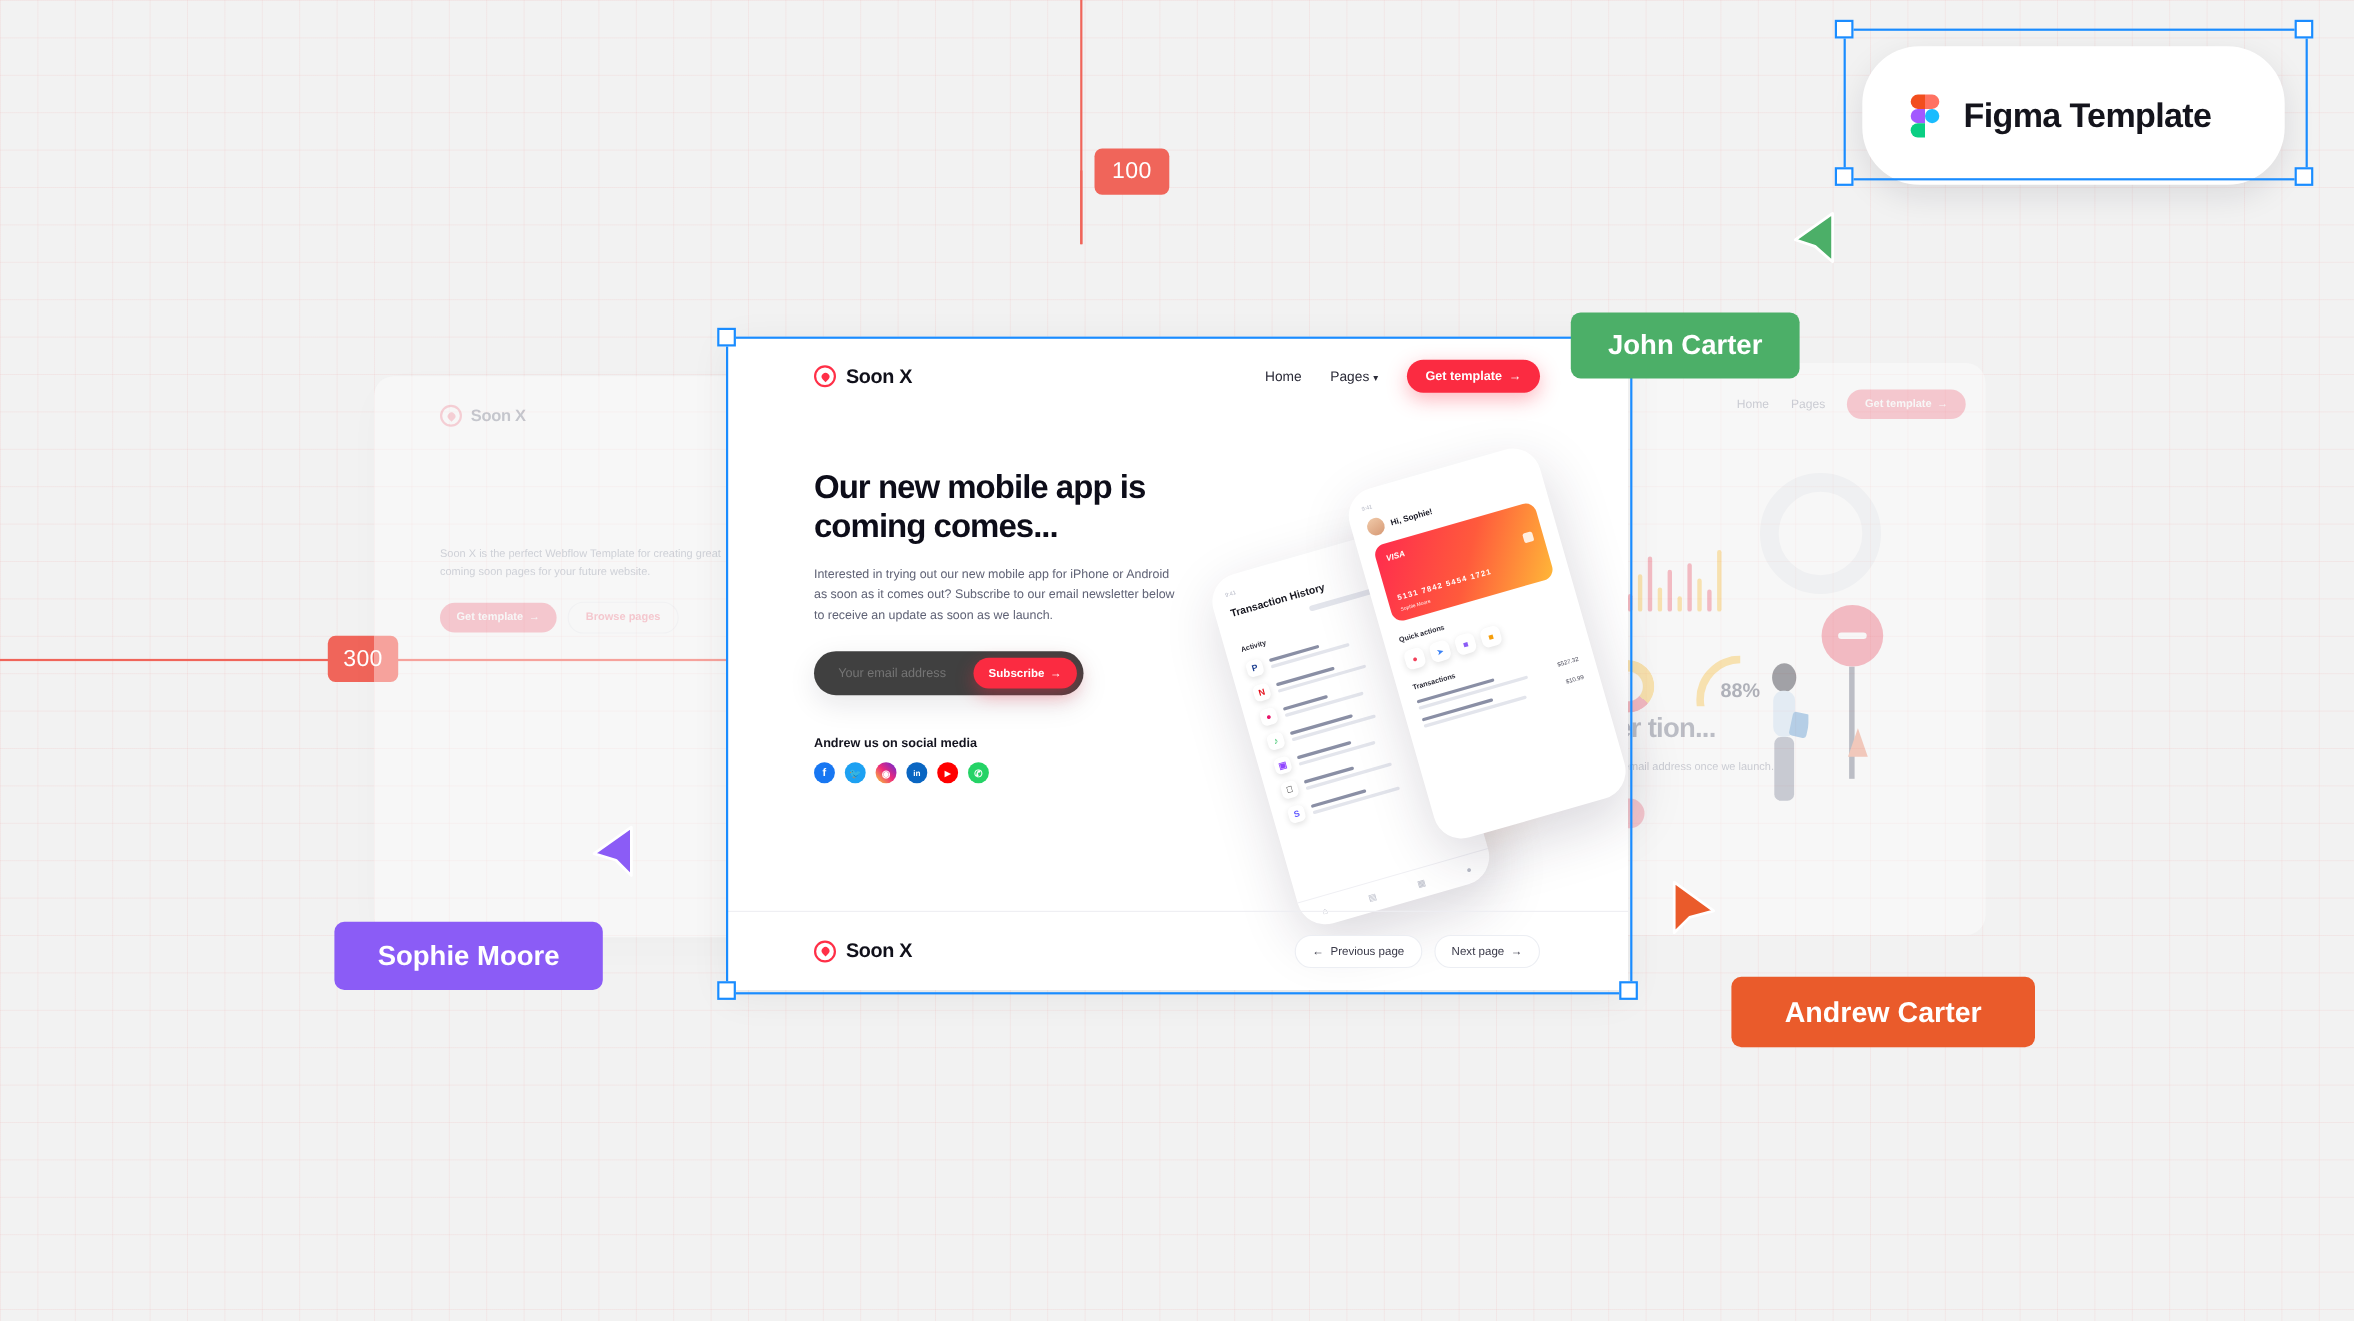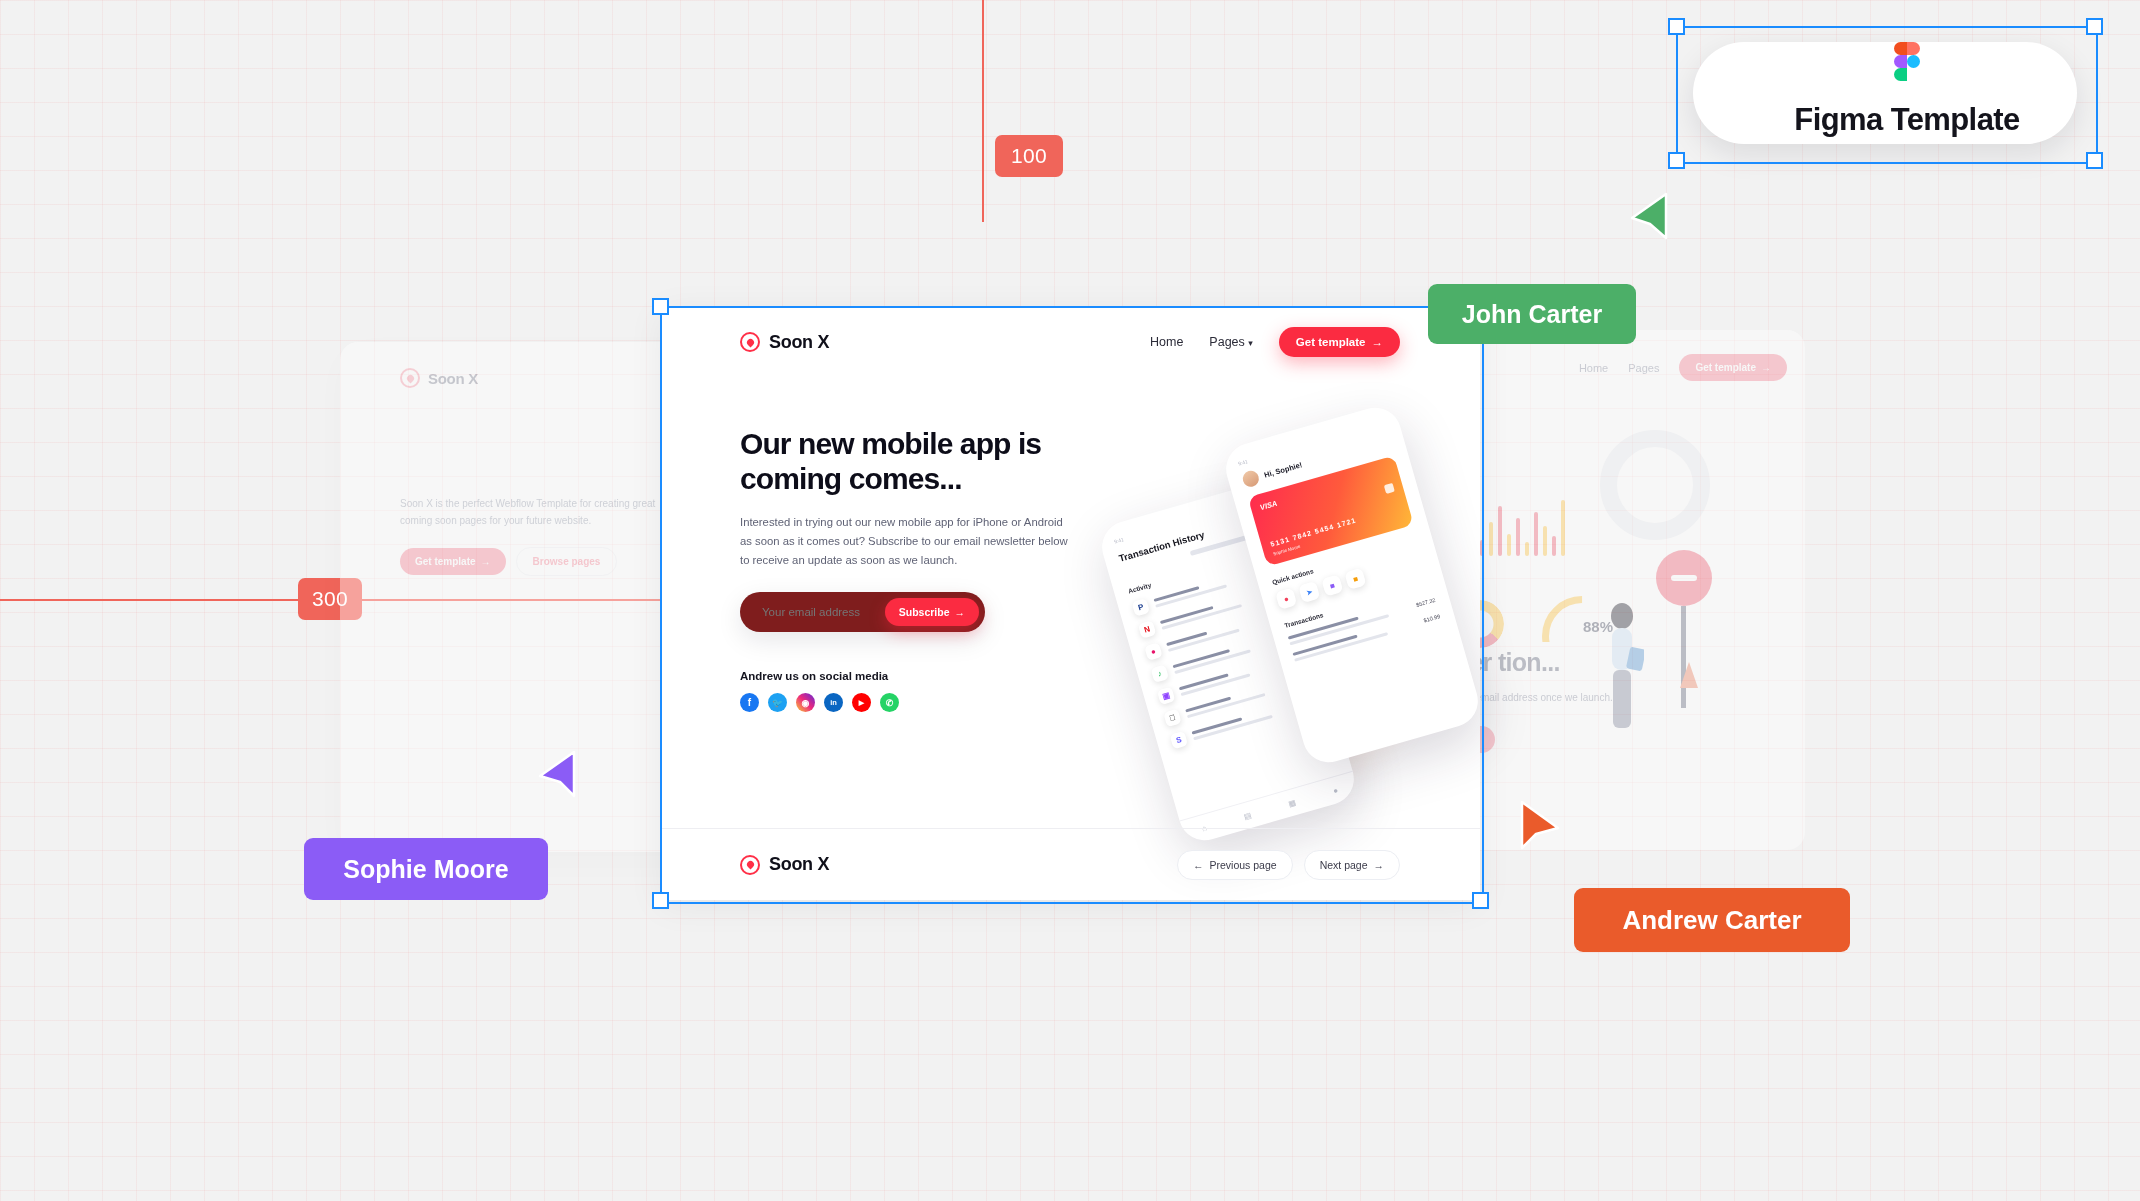--- a/index.html
+++ b/index.html
@@ -55,21 +55,21 @@
     background:#fb2b41;color:#fff;border-radius:999px;padding:9px 17px;font-size:11.5px;
     font-weight:700;display:inline-flex;align-items:center;gap:6px;border:none;
     box-shadow:0 6px 18px rgba(251,43,65,.35);
   }
 
   
   .hero{position:absolute;left:80px;top:120px;width:330px;}
   .hero h1{font-size:30px;line-height:1.17;margin:0;color:#0d0d19;font-weight:700;letter-spacing:-.9px;}
   .hero p{font-size:11.3px;line-height:1.68;color:#5f6275;margin:17px 0 0 0;}
   .email-form{
-    margin-top:22px;display:flex;align-items:center;background:#7f1d1d;border-radius:999px;
+    margin-top:22px;display:flex;align-items:center;background:#404040;border-radius:999px;
     box-shadow:0 8px 26px rgba(20,20,40,.10);padding:6px 6px 6px 20px;width:219px;
   }
   .email-form input{
     border:none;outline:none;flex:1;font-size:11.5px;color:#9a9dae;
     font-family:"Liberation Sans",sans-serif;background:transparent;min-width:0;
   }
   .subscribe-btn{
     background:#fb2b41;color:#fff;border:none;border-radius:999px;padding:8px 14px;
     font-size:10.5px;font-weight:700;display:flex;align-items:center;gap:5px;white-space:nowrap;
     box-shadow:0 6px 16px rgba(251,43,65,.38);
@@ -124,21 +124,21 @@
   .chart-bars{position:absolute;left:12px;top:96px;display:flex;align-items:flex-end;gap:5px;height:60px;}
   .chart-bars i{width:4px;border-radius:2px;display:block;}
   .donut{position:absolute;left:6px;top:200px;width:48px;height:48px;border-radius:50%;
          background:conic-gradient(#ffc94d 0deg 130deg,#f2697c 130deg 360deg);
          -webkit-mask:radial-gradient(circle,transparent 13px,#000 14px);
          mask:radial-gradient(circle,transparent 13px,#000 14px);}
   .gauge{position:absolute;left:92px;top:196px;width:80px;height:46px;overflow:hidden;}
   .gauge i{position:absolute;left:0;top:0;width:80px;height:80px;border-radius:50%;
            border:7px solid #ffc94d;border-right-color:transparent;border-bottom-color:transparent;
            box-sizing:border-box;transform:rotate(-45deg);}
-  .gauge span{position:absolute;left:16px;top:22px;width:80px;text-align:center;font-size:15px;color:#4d5165;font-weight:600;}
+  .gauge span{position:absolute;left:0;top:22px;width:80px;text-align:center;font-size:18px;color:#4d5165;font-weight:600;}
   .stopsign{position:absolute;left:206px;top:150px;width:56px;height:56px;border-radius:50%;background:#f2697c;
             display:flex;align-items:center;justify-content:center;}
   .stopsign i{width:26px;height:6px;background:#fff;border-radius:3px;display:block;}
   .stoppole{position:absolute;left:231px;top:206px;width:5px;height:102px;background:#6b7083;}
   .person{position:absolute;left:150px;top:200px;width:44px;height:130px;}
   .gear{position:absolute;left:150px;top:30px;width:110px;height:110px;border-radius:50%;
         border:17px solid #eceef2;box-sizing:border-box;}
   .cone{position:absolute;left:230px;top:262px;width:0;height:0;border-left:9px solid transparent;
         border-right:9px solid transparent;border-bottom:26px solid #f08a6a;}
   .right-hero{position:absolute;left:-40px;top:318px;width:300px;}
@@ -156,24 +156,23 @@
              font-weight:700;display:inline-flex;align-items:center;gap:5px;}
   .btn-ghost{border:1px solid #f0f1f5;background:#fff;border-radius:999px;padding:8px 16px;font-size:10px;
              color:#f9899a;font-weight:600;}
   .left-brand{position:absolute;left:60px;top:26px;display:flex;align-items:center;gap:8px;opacity:.85;}
   .left-brand .brand-text{color:#6e7385;font-size:15px;}
   .left-brand .brand-mark{border-color:#f9899a;}
   .left-brand .brand-mark i{background:#f9899a;}
 
   
   .figma-chip{
-    position:absolute;left:1693px;top:42px;width:384px;height:102px;background:#fff;border-radius:52px;
+    position:absolute;left:1693px;top:42px;width:384px;height:126px;background:#fff;border-radius:52px;
     display:flex;align-items:center;gap:22px;padding-left:44px;box-sizing:border-box;
     box-shadow:0 10px 30px rgba(20,20,40,.10);
-    flex-direction:column;
   }
   .figma-logo{position:relative;width:26px;height:38px;flex:none;}
   .figma-logo span{position:absolute;width:13px;height:13px;display:block;}
   .figma-title{font-size:31px;font-weight:700;color:#14141c;letter-spacing:-.6px;}
 
   
   .collab{position:absolute;border-radius:9px;color:#fff;display:flex;align-items:center;
           justify-content:center;font-weight:700;white-space:nowrap;margin-top:20px;}
   .cursor{position:absolute;width:0;height:0;}
   .cursor svg{display:block;}

